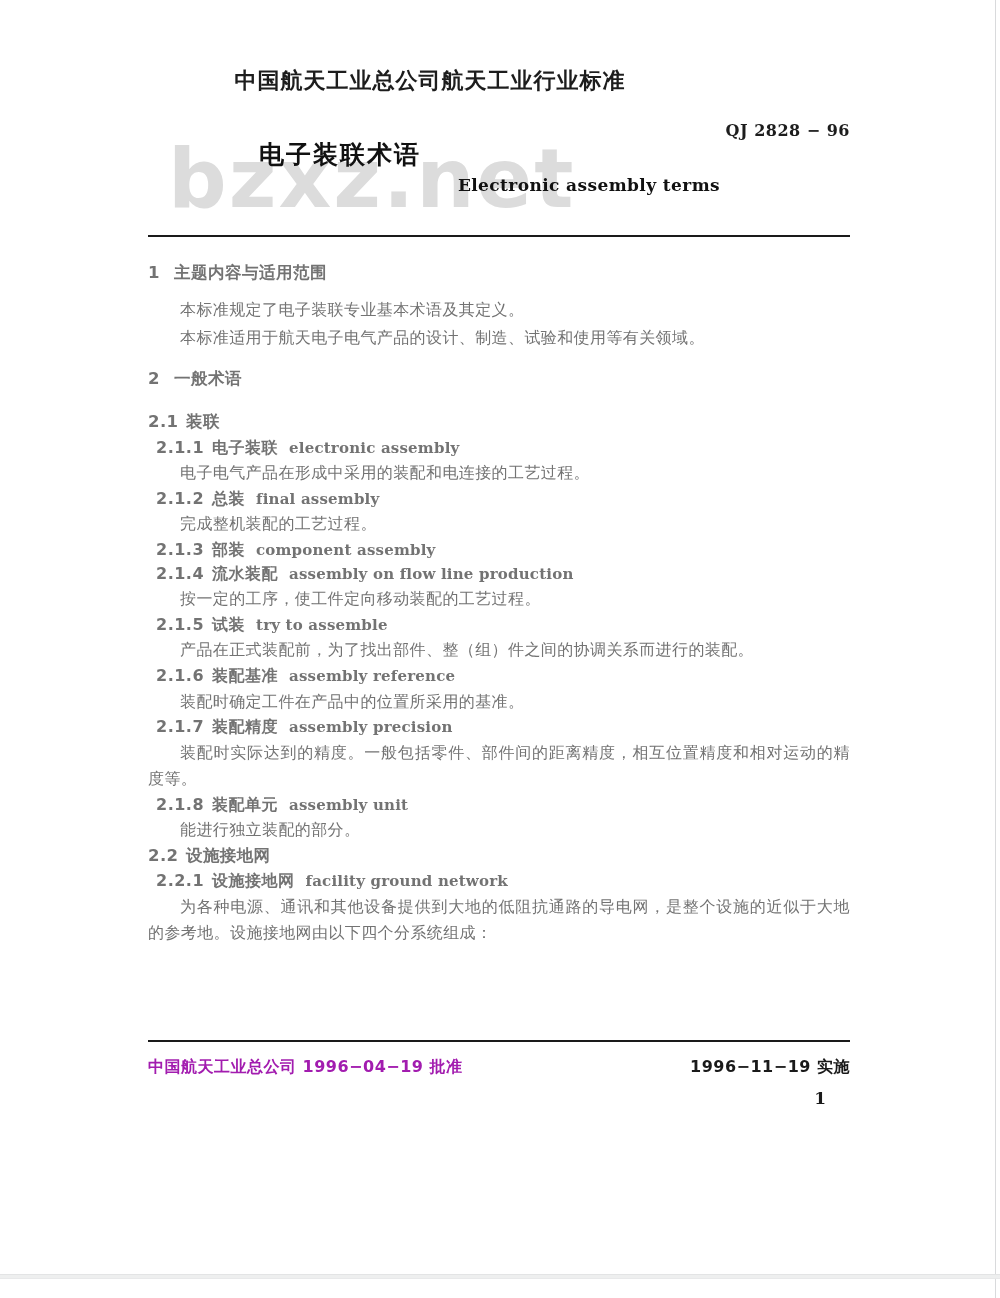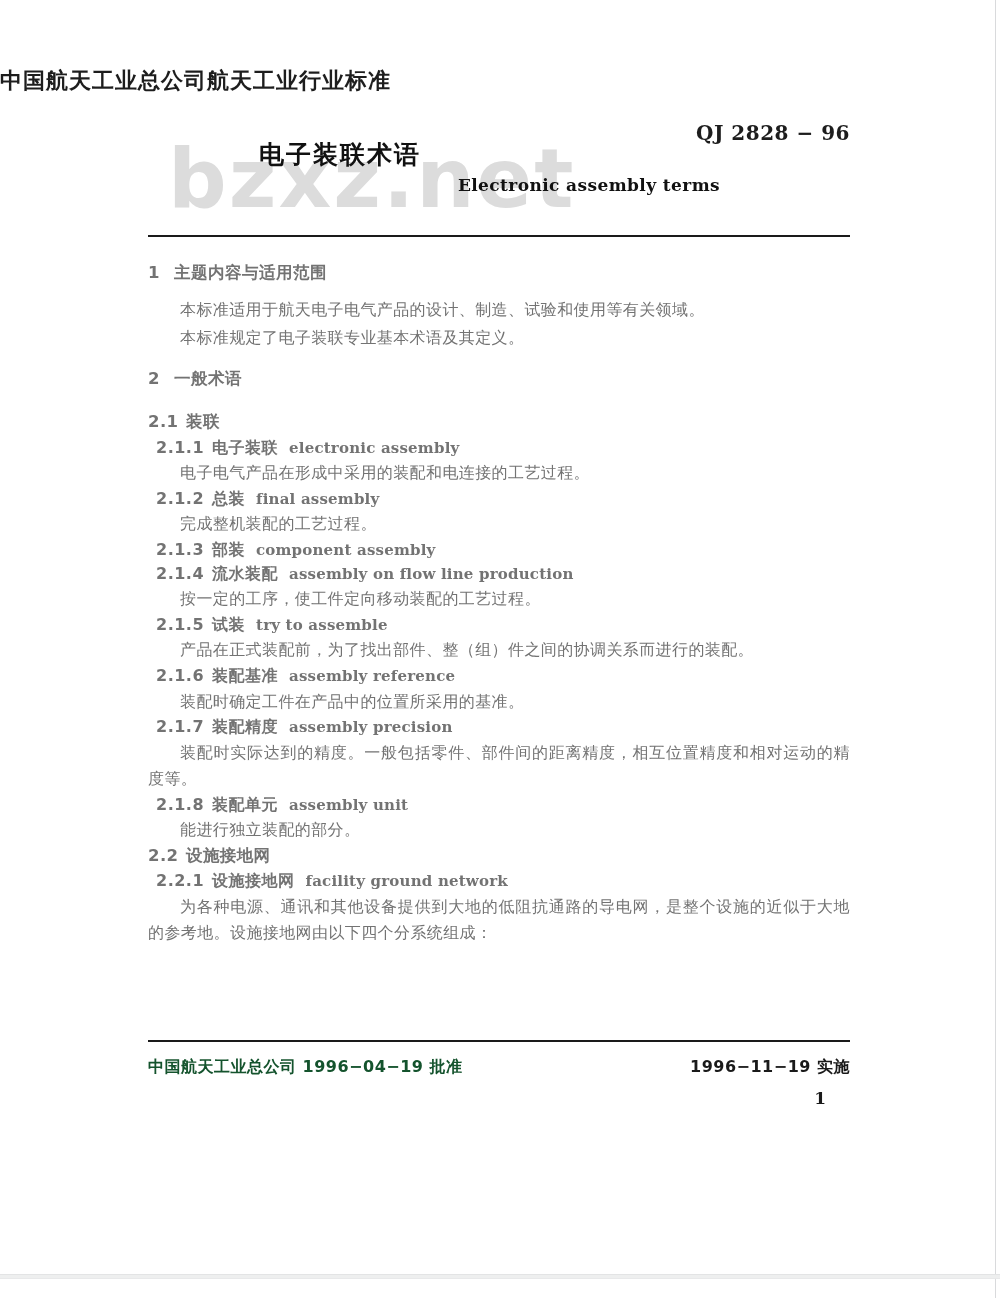--- a/index.html
+++ b/index.html
@@ -62,36 +62,37 @@
     width: 1000px;
     height: 1298px;
     z-index: 3;
   }
 
   .org-title {
     position: absolute;
     left: 0;
     top: 66px;
     width: 1000px;
+    text-align: center;
     padding-right: 140px;
     box-sizing: border-box;
     font-family: "DejaVu Sans", "Liberation Sans", sans-serif;
     font-weight: bold;
     font-size: 22px;
     letter-spacing: 1px;
     color: #1d1d1d;
   }
 
   .std-number {
     position: absolute;
     right: 150px;
     top: 121px;
     font-family: "DejaVu Serif", "Liberation Serif", serif;
     font-weight: bold;
-    font-size: 20px;
+    font-size: 16px;
     letter-spacing: 0.5px;
     color: #1d1d1d;
     white-space: nowrap;
   }
 
   .doc-title-cn {
     position: absolute;
     left: 0;
     top: 138px;
     width: 820px;
@@ -196,21 +197,21 @@
 
   
   .footer-left {
     position: absolute;
     left: 148px;
     top: 1057px;
     font-family: "DejaVu Sans", "Liberation Sans", sans-serif;
     font-weight: bold;
     font-size: 16px;
     letter-spacing: 0.5px;
-    color: #14532d;
+    color: #a21caf;
     white-space: nowrap;
   }
   .footer-right {
     position: absolute;
     right: 150px;
     top: 1057px;
     font-family: "DejaVu Sans", "Liberation Sans", sans-serif;
     font-weight: bold;
     font-size: 16px;
     letter-spacing: 0.5px;
@@ -248,22 +249,22 @@
     <div class="doc-title-en">Electronic assembly terms</div>
 
     <div class="rule rule-top"></div>
 
     <div class="body">
 
       <p class="sec-h1">
         <span class="num">1</span><span>主题内容与适用范围</span>
       </p>
       <div class="gap-sm"></div>
+      <p class="para">本标准规定了电子装联专业基本术语及其定义。</p>
       <p class="para">本标准适用于航天电子电气产品的设计、制造、试验和使用等有关领域。</p>
-      <p class="para">本标准规定了电子装联专业基本术语及其定义。</p>
 
       <div class="gap-md"></div>
 
       <p class="sec-h1">
         <span class="num">2</span><span>一般术语</span>
       </p>
 
       <div class="gap-md"></div>
 
       <p class="sec-h2">

